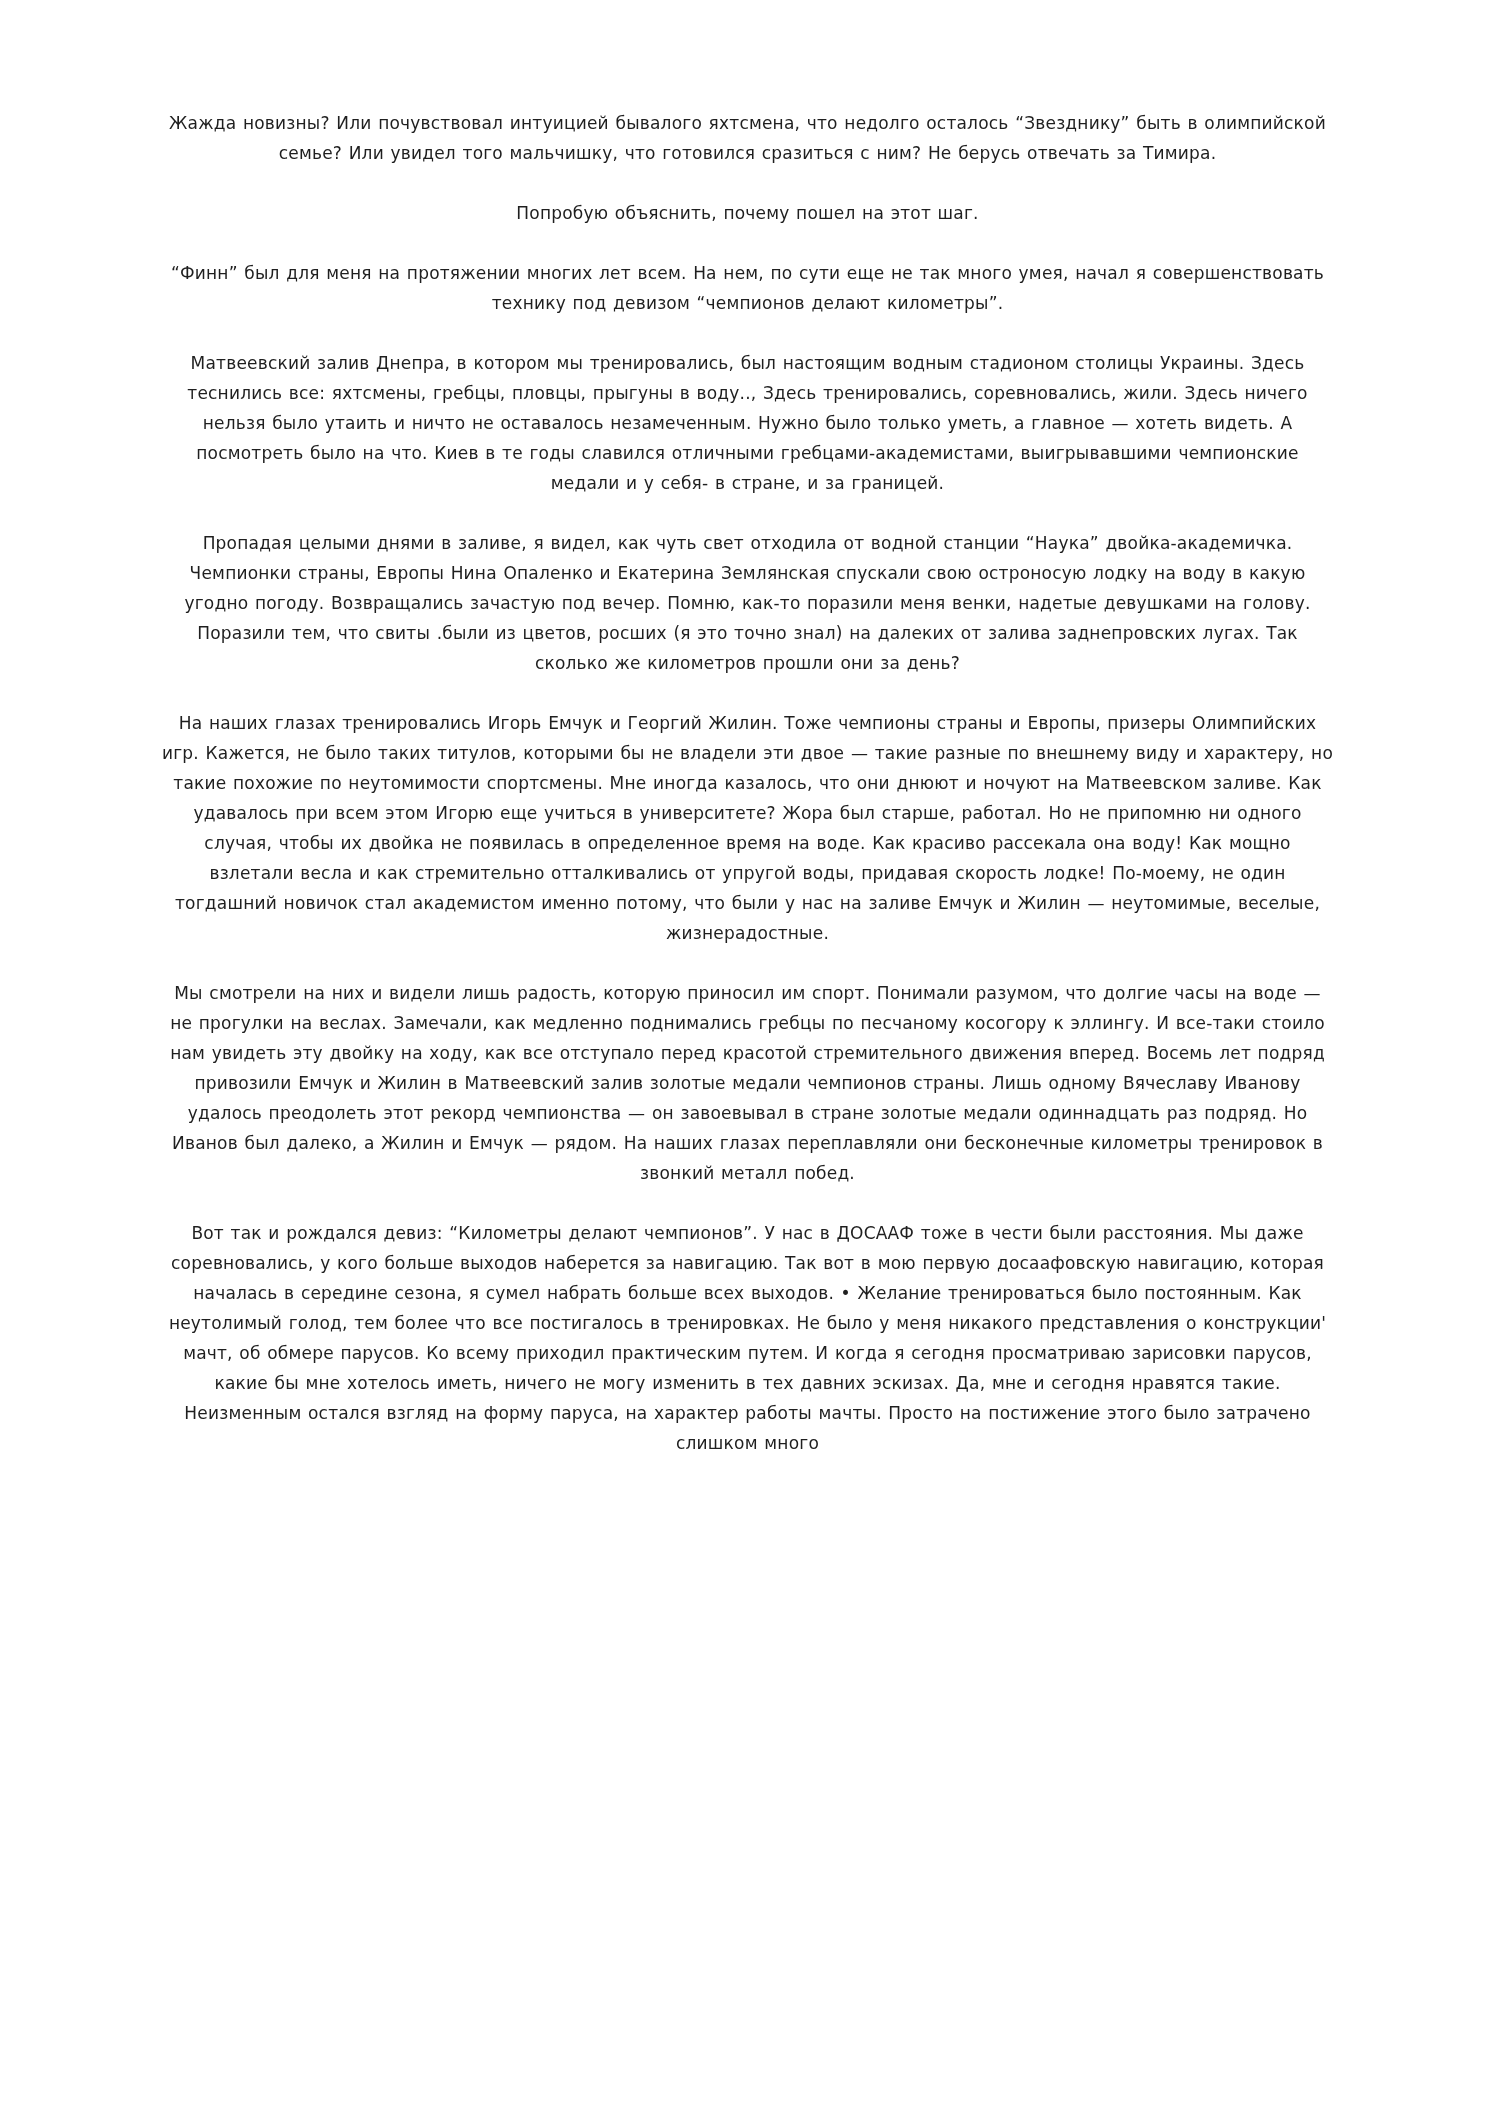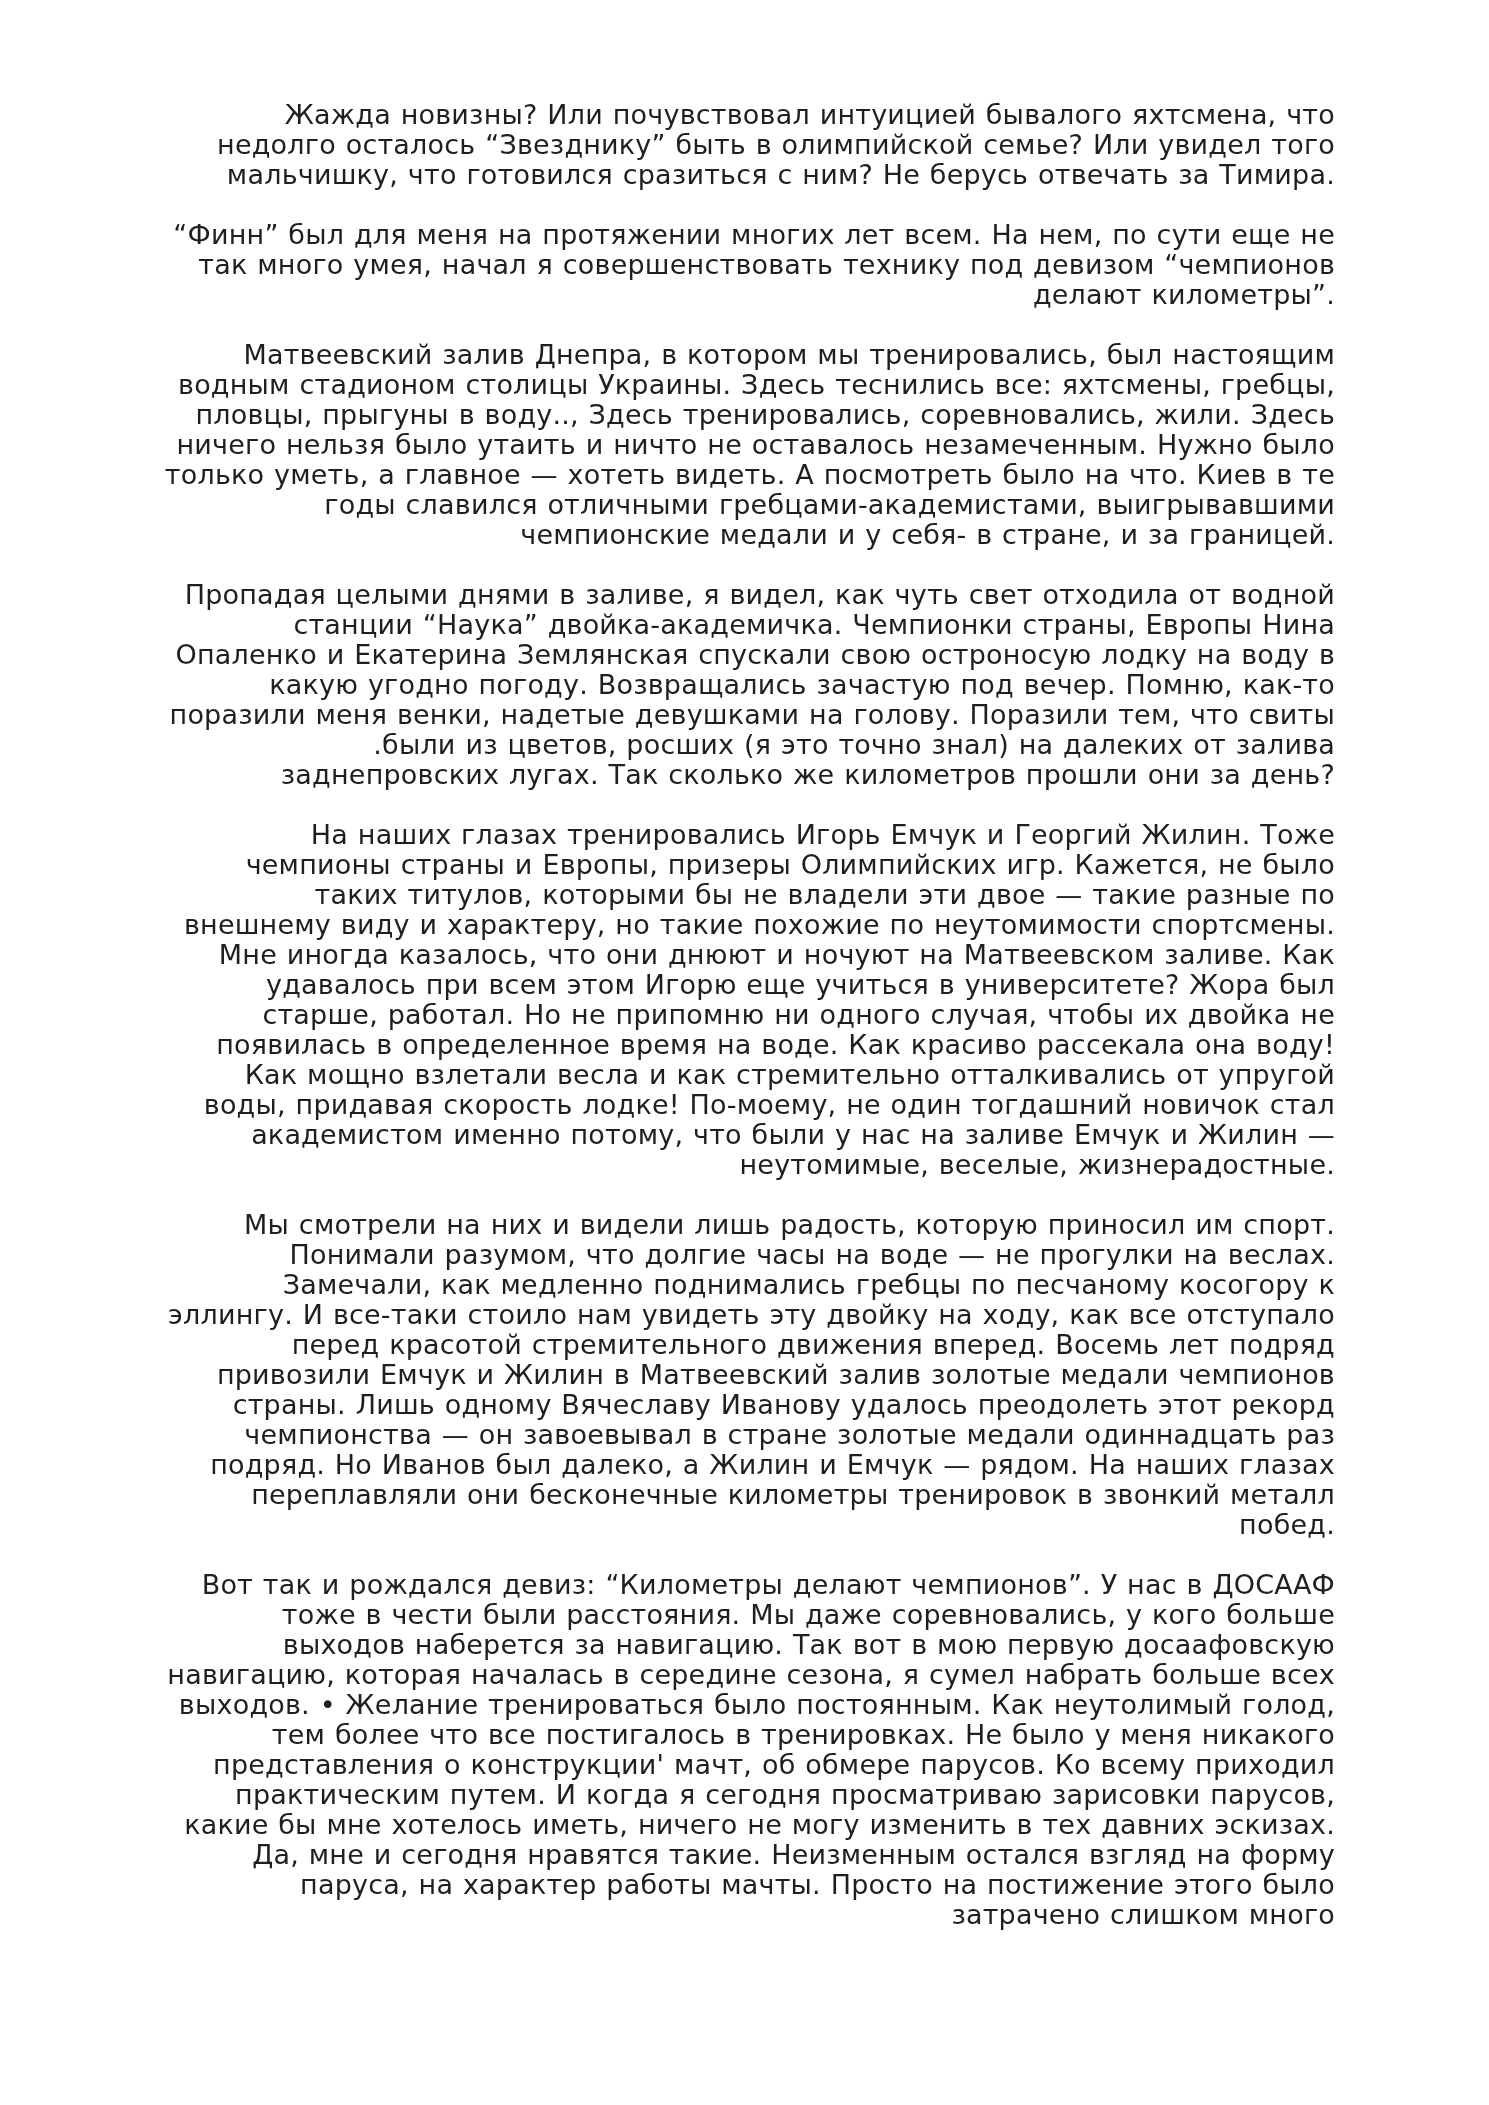--- a/index.html
+++ b/index.html
@@ -14,35 +14,36 @@
     color: #1f1f1f;
   }
   .page {
     box-sizing: border-box;
     width: 1489px;
     min-height: 2105px;
     padding: 100px 154px 60px 160px;
     background: #ffffff;
   }
   .page p {
-    margin: 0 0 30px 0;
-    font-size: 27px;
+    margin: 8px 0 30px 0;
+    font-size: 17px;
     line-height: 30px;
     letter-spacing: 0.2px;
-    text-align: right;
+    text-align: center;
     word-spacing: 1px;
   }
   .page p:last-child {
     margin-bottom: 0;
   }
 </style>
 </head>
 <body>
 
 <div class="page">
   <p>Жажда новизны? Или почувствовал интуицией бывалого яхтсмена, что недолго осталось “Звезднику” быть в олимпийской семье? Или увидел того мальчишку, что готовился сразиться с ним? Не берусь отвечать за Тимира.</p>
+  <p>Попробую объяснить, почему пошел на этот шаг.</p>
   <p>“Финн” был для меня на протяжении многих лет всем. На нем, по сути еще не так много умея, начал я совершенствовать технику под девизом “чемпионов делают километры”.</p>
   <p>Матвеевский залив Днепра, в котором мы тренировались, был настоящим водным стадионом столицы Украины. Здесь теснились все: яхтсмены, гребцы, пловцы, прыгуны в воду.., Здесь тренировались, соревновались, жили. Здесь ничего нельзя было утаить и ничто не оставалось незамеченным. Нужно было только уметь, а главное — хотеть видеть. А посмотреть было на что. Киев в те годы славился отличными гребцами-академистами, выигрывавшими чемпионские медали и у себя- в стране, и за границей.</p>
   <p>Пропадая целыми днями в заливе, я видел, как чуть свет отходила от водной станции “Наука” двойка-академичка. Чемпионки страны, Европы Нина Опаленко и Екатерина Землянская спускали свою остроносую лодку на воду в какую угодно погоду. Возвращались зачастую под вечер. Помню, как-то поразили меня венки, надетые девушками на голову. Поразили тем, что свиты .были из цветов, росших (я это точно знал) на далеких от залива заднепровских лугах. Так сколько же километров прошли они за день?</p>
   <p>На наших глазах тренировались Игорь Емчук и Георгий Жилин. Тоже чемпионы страны и Европы, призеры Олимпийских игр. Кажется, не было таких титулов, которыми бы не владели эти двое — такие разные по внешнему виду и характеру, но такие похожие по неутомимости спортсмены. Мне иногда казалось, что они днюют и ночуют на Матвеевском заливе. Как удавалось при всем этом Игорю еще учиться в университете? Жора был старше, работал. Но не припомню ни одного случая, чтобы их двойка не появилась в определенное время на воде. Как красиво рассекала она воду! Как мощно взлетали весла и как стремительно отталкивались от упругой воды, придавая скорость лодке! По-моему, не один тогдашний новичок стал академистом именно потому, что были у нас на заливе Емчук и Жилин — неутомимые, веселые, жизнерадостные.</p>
   <p>Мы смотрели на них и видели лишь радость, которую приносил им спорт. Понимали разумом, что долгие часы на воде — не прогулки на веслах. Замечали, как медленно поднимались гребцы по песчаному косогору к эллингу. И все-таки стоило нам увидеть эту двойку на ходу, как все отступало перед красотой стремительного движения вперед. Восемь лет подряд привозили Емчук и Жилин в Матвеевский залив золотые медали чемпионов страны. Лишь одному Вячеславу Иванову удалось преодолеть этот рекорд чемпионства — он завоевывал в стране золотые медали одиннадцать раз подряд. Но Иванов был далеко, а Жилин и Емчук — рядом. На наших глазах переплавляли они бесконечные километры тренировок в звонкий металл побед.</p>
   <p>Вот так и рождался девиз: “Километры делают чемпионов”. У нас в ДОСААФ тоже в чести были расстояния. Мы даже соревновались, у кого больше выходов наберется за навигацию. Так вот в мою первую досаафовскую навигацию, которая началась в середине сезона, я сумел набрать больше всех выходов. • Желание тренироваться было постоянным. Как неутолимый голод, тем более что все постигалось в тренировках. Не было у меня никакого представления о конструкции' мачт, об обмере парусов. Ко всему приходил практическим путем. И когда я сегодня просматриваю зарисовки парусов, какие бы мне хотелось иметь, ничего не могу изменить в тех давних эскизах. Да, мне и сегодня нравятся такие. Неизменным остался взгляд на форму паруса, на характер работы мачты. Просто на постижение этого было затрачено слишком много</p>
 </div>
 
 </body></html>

